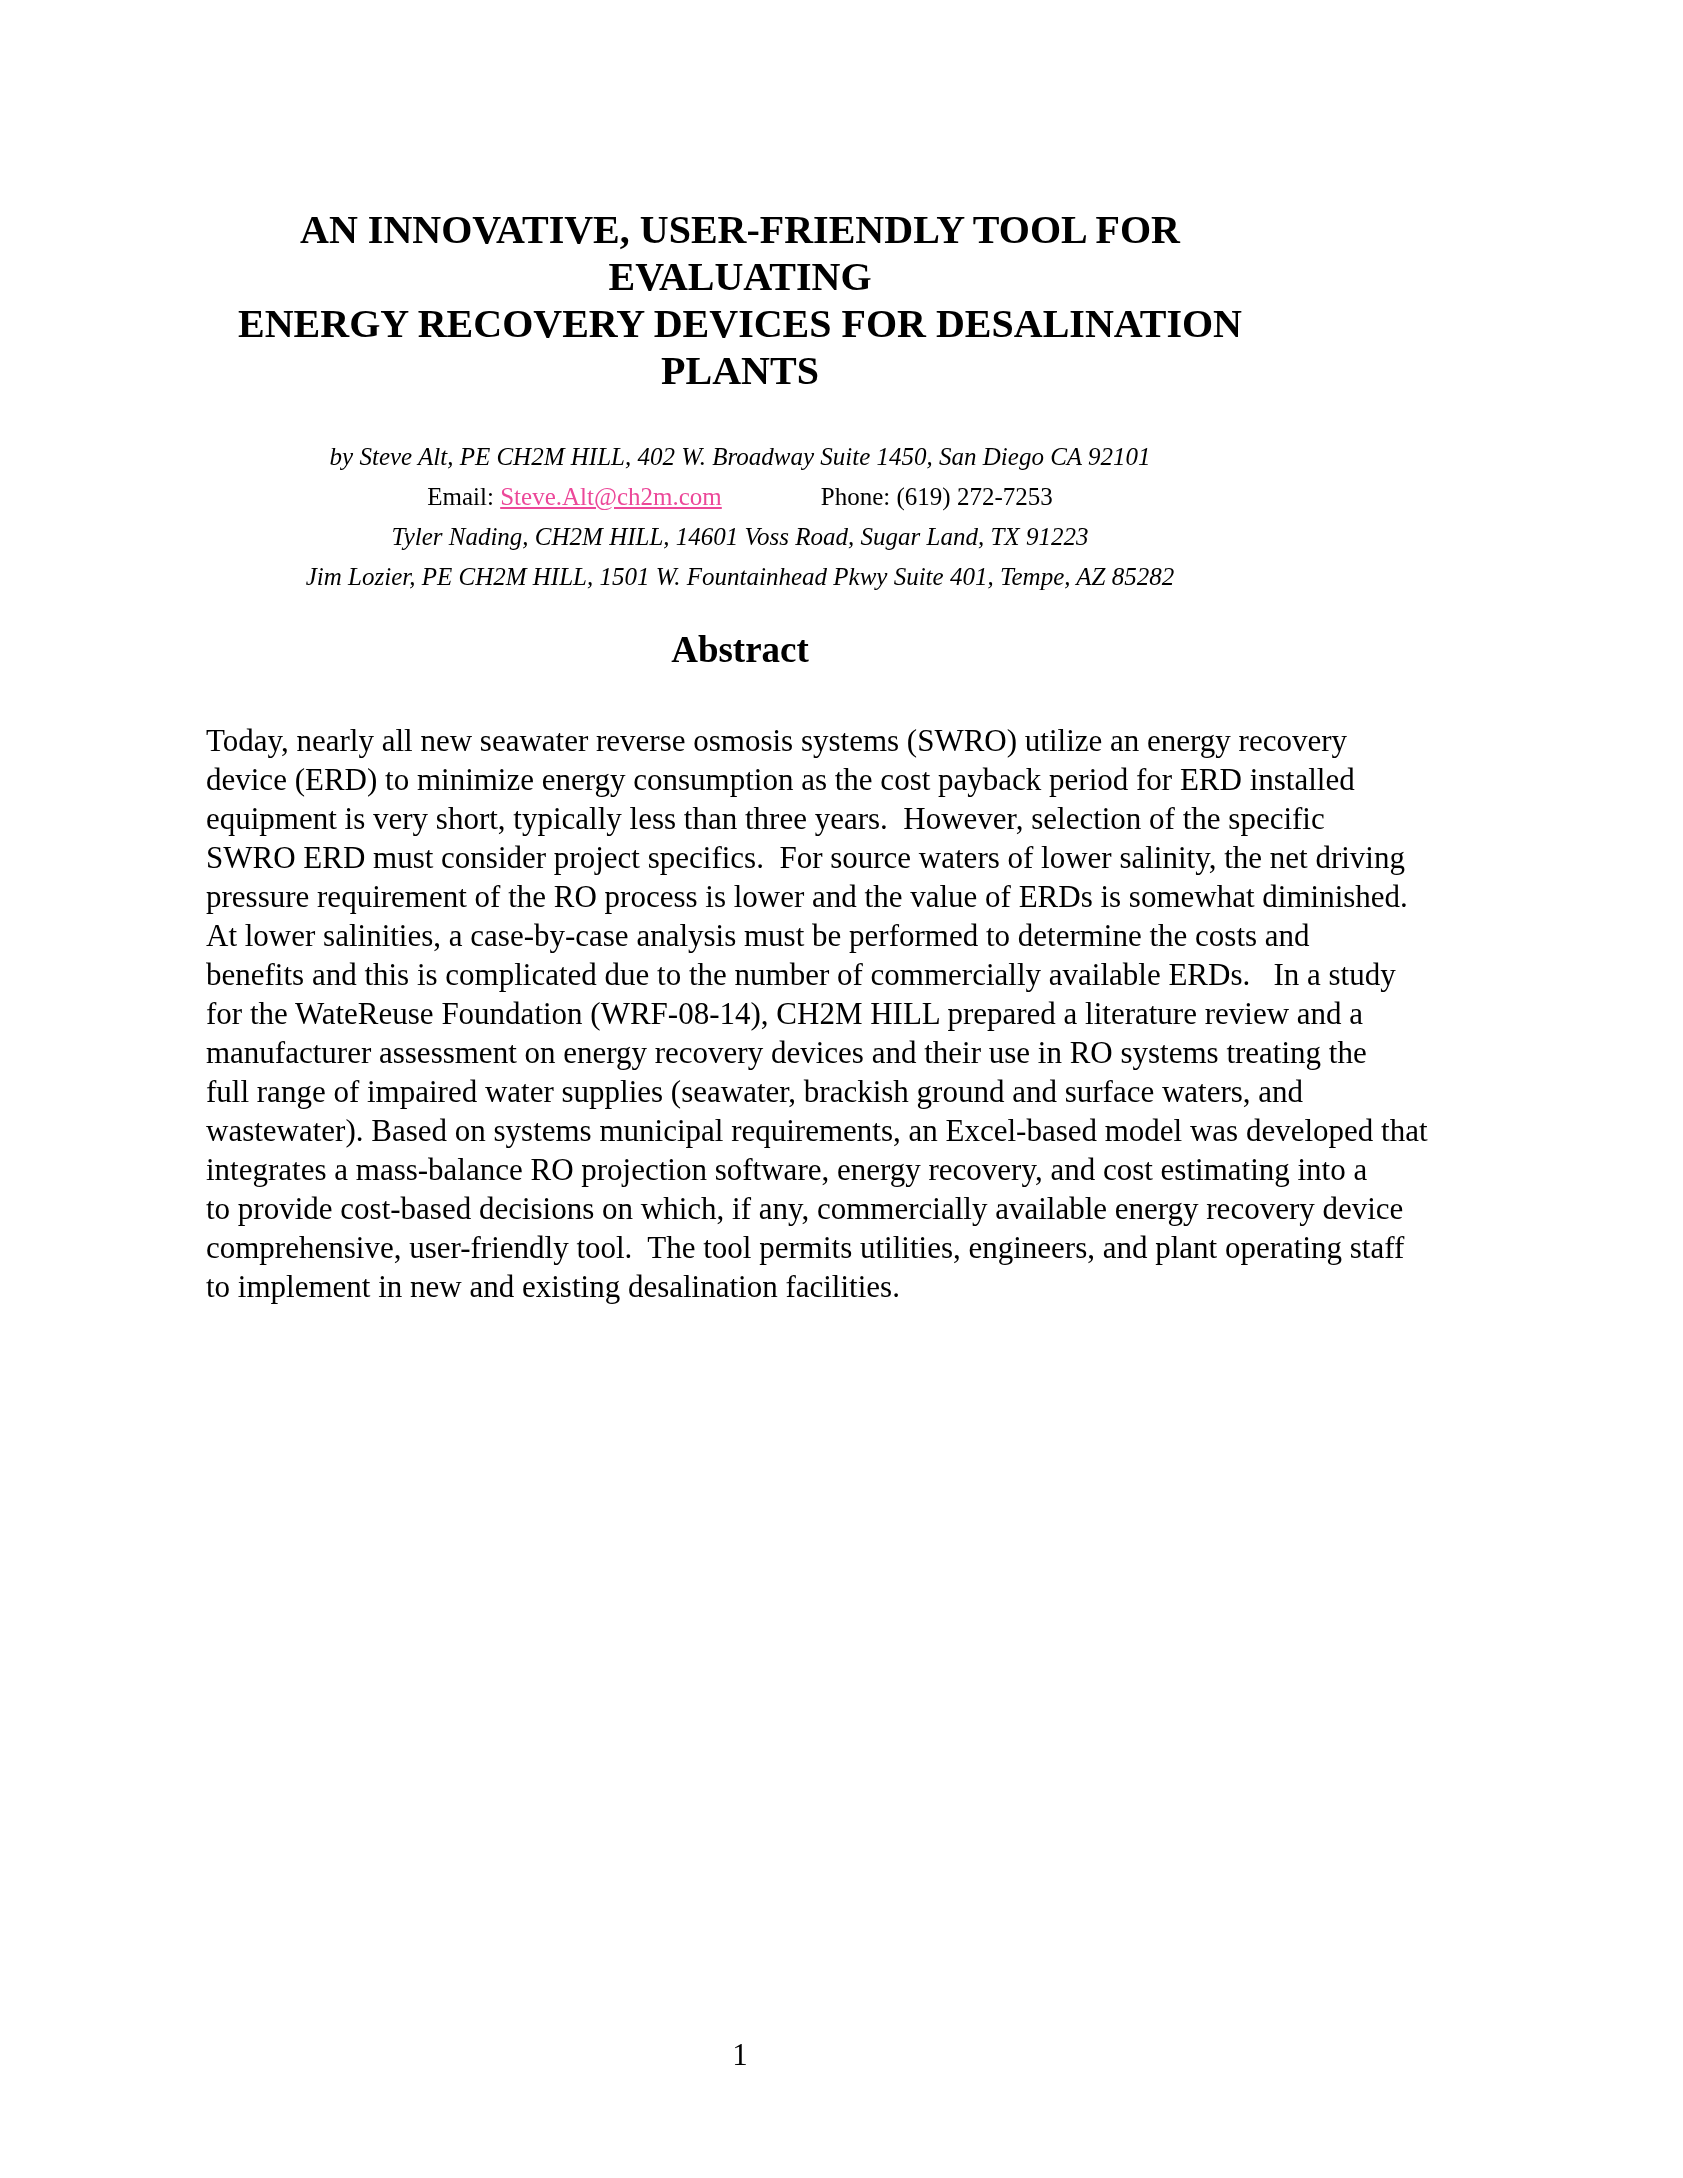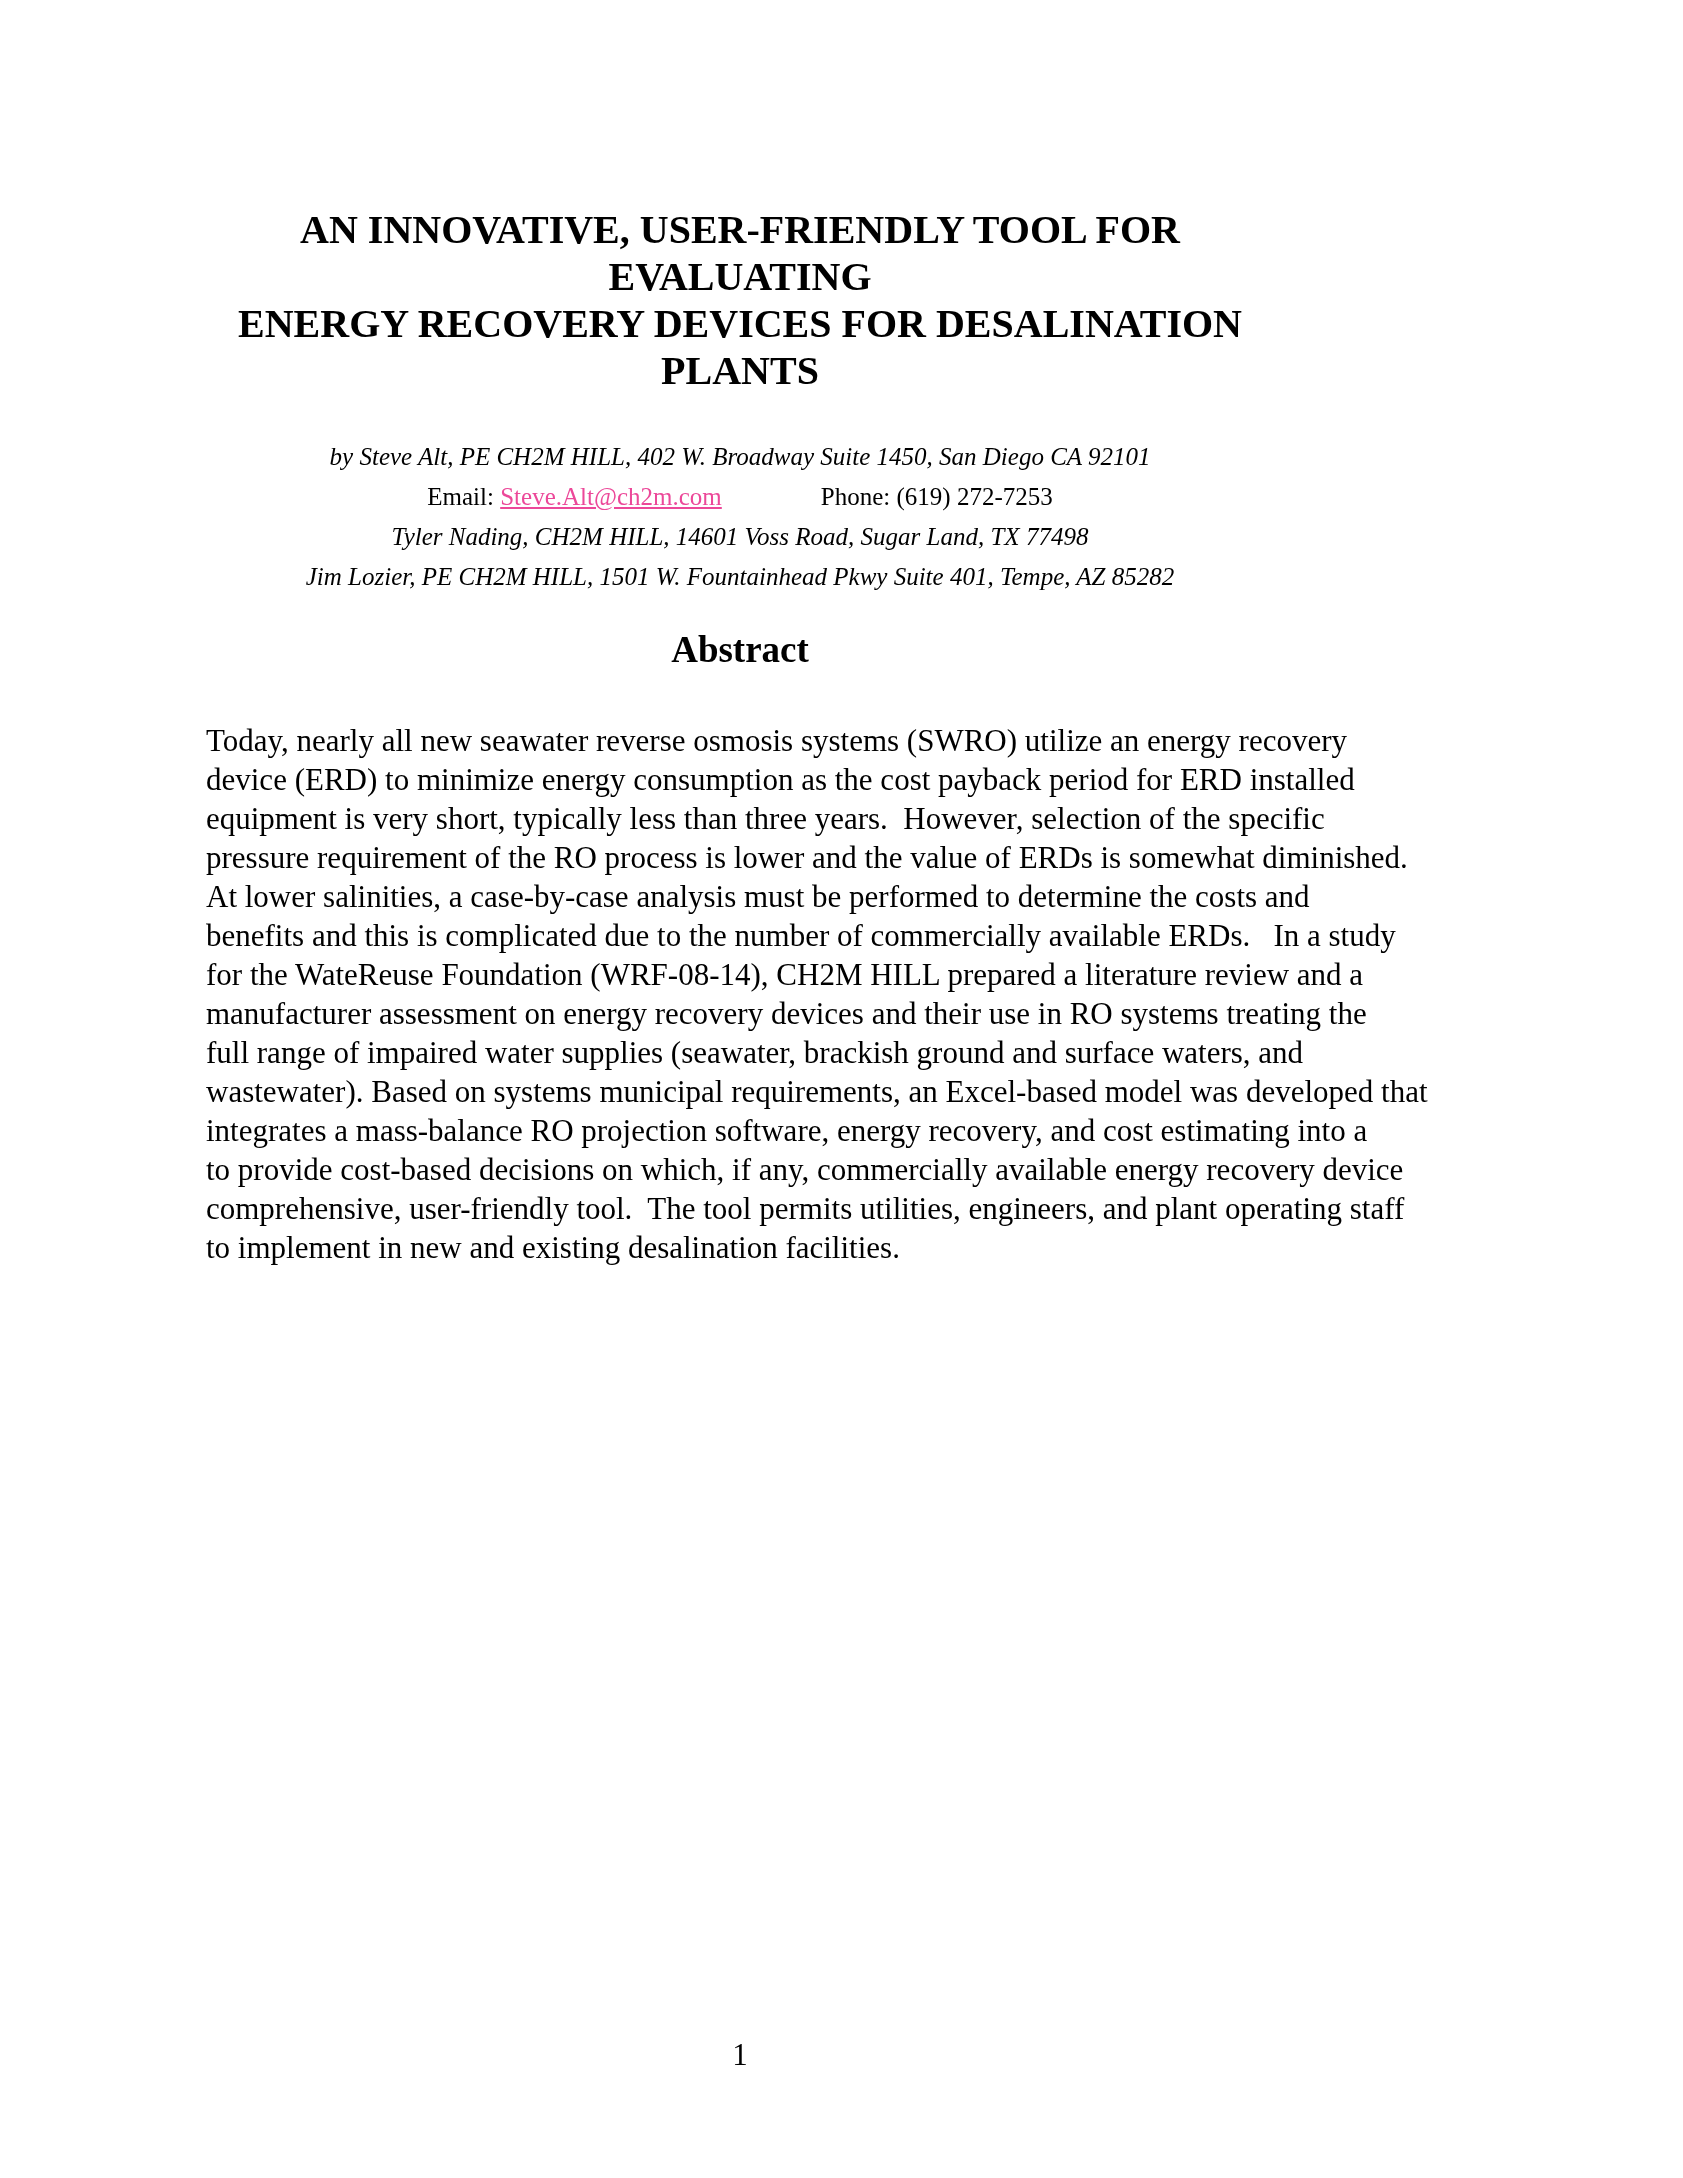--- a/index.html
+++ b/index.html
@@ -77,30 +77,31 @@
     <div class="doc-title">
       <div>AN INNOVATIVE, USER-FRIENDLY TOOL FOR EVALUATING</div>
       <div>ENERGY RECOVERY DEVICES FOR DESALINATION PLANTS</div>
     </div>
 
     <div class="byline-block">
       <div class="byline">by Steve Alt, PE CH2M HILL, 402 W. Broadway Suite 1450, San Diego CA 92101</div>
       <div class="contact-line">
         <span>Email: </span><a class="email-link">Steve.Alt@ch2m.com</a><span class="contact-gap"></span><span>Phone: (619) 272-7253</span>
       </div>
-      <div class="byline">Tyler Nading, CH2M HILL, 14601 Voss Road, Sugar Land, TX 77498</div>
+      <div class="byline">Tyler Nading, CH2M HILL, 14601 Voss Road, Sugar Land, TX 91223</div>
       <div class="byline">Jim Lozier, PE CH2M HILL, 1501 W. Fountainhead Pkwy Suite 401, Tempe, AZ 85282</div>
     </div>
 
     <div class="abstract-heading">Abstract</div>
 
     <div class="abstract-body">
       <div class="abstract-line">Today, nearly all new seawater reverse osmosis systems (SWRO) utilize an energy recovery</div>
       <div class="abstract-line">device (ERD) to minimize energy consumption as the cost payback period for ERD installed</div>
       <div class="abstract-line">equipment is very short, typically less than three years.  However, selection of the specific</div>
+      <div class="abstract-line">SWRO ERD must consider project specifics.  For source waters of lower salinity, the net driving</div>
       <div class="abstract-line">pressure requirement of the RO process is lower and the value of ERDs is somewhat diminished.</div>
       <div class="abstract-line">At lower salinities, a case-by-case analysis must be performed to determine the costs and</div>
       <div class="abstract-line">benefits and this is complicated due to the number of commercially available ERDs.   In a study</div>
       <div class="abstract-line">for the WateReuse Foundation (WRF-08-14), CH2M HILL prepared a literature review and a</div>
       <div class="abstract-line">manufacturer assessment on energy recovery devices and their use in RO systems treating the</div>
       <div class="abstract-line">full range of impaired water supplies (seawater, brackish ground and surface waters, and</div>
       <div class="abstract-line">wastewater). Based on systems municipal requirements, an Excel-based model was developed that</div>
       <div class="abstract-line">integrates a mass-balance RO projection software, energy recovery, and cost estimating into a</div>
       <div class="abstract-line">to provide cost-based decisions on which, if any, commercially available energy recovery device</div>
       <div class="abstract-line">comprehensive, user-friendly tool.  The tool permits utilities, engineers, and plant operating staff</div>

